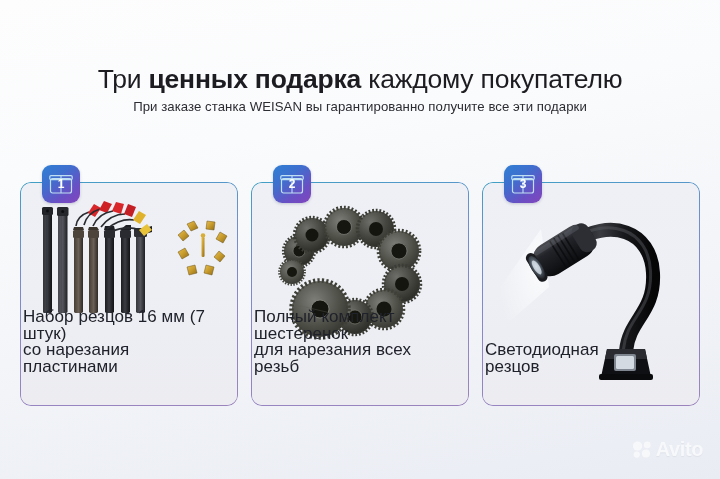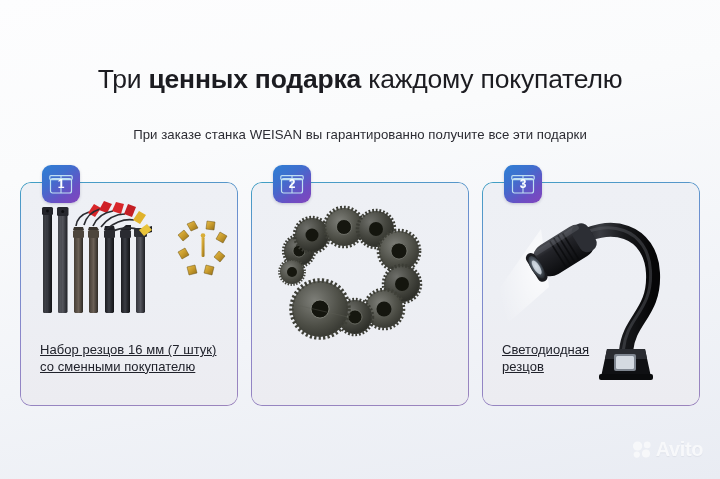--- a/index.html
+++ b/index.html
@@ -36,21 +36,21 @@
     font-size: 26.5px;
     line-height: 34px;
     color: #1c1c21;
     font-weight: 400;
     letter-spacing: -0.2px;
     white-space: nowrap;
   }
   .title b { font-weight: 700; }
 
   .subtitle {
-    margin-top: 30px;
+    margin-top: 2px;
     font-size: 13.2px;
     line-height: 18px;
     color: #2c2c33;
     font-weight: 400;
     letter-spacing: 0.05px;
     white-space: nowrap;
   }
 
   
   .cards {
@@ -129,29 +129,28 @@
     position: absolute;
     top: 16px;
     left: 0;
     width: 100%;
     height: 146px;
   }
 
   
   .caption {
     position: absolute;
-    left: 19px;
+    left: 2px;
     right: 12px;
     bottom: 30px;
-    font-size: 13px;
+    font-size: 17px;
     line-height: 16.5px;
     color: #20222b;
     font-weight: 400;
     letter-spacing: 0.05px;
-    text-decoration: underline;
   }
 
   
   .avito {
     position: absolute;
     right: 17px;
     bottom: 20px;
     display: flex;
     align-items: center;
     gap: 4px;
@@ -267,21 +266,21 @@
               <path d="M157 36 l6 -5 l5 6 l-6 5 z"></path>
             </g>
 
             <rect x="180.5" y="38" width="3" height="20" rx="1.2" fill="url(#gold1)"></rect>
             <circle cx="182" cy="36.5" r="2.3" fill="#d8ad38"></circle>
           </svg>
         </div>
 
         <div class="caption">
           <span>Набор резцов 16 мм (7 штук)</span><br>
-          <span>со сменными покупателю</span>
+          <span>со нарезания пластинами</span>
         </div>
       </div>
 
       <div class="badge">
         <svg width="24" height="22" viewBox="0 0 24 22" xmlns="http://www.w3.org/2000/svg">
           <rect x="1.5" y="5.5" width="21" height="14.5" rx="2" fill="none" stroke="#bfe0f2" stroke-width="1.2"></rect>
           <rect x="0.8" y="2.6" width="22.4" height="4" rx="1.2" fill="none" stroke="#bfe0f2" stroke-width="1.2"></rect>
           <line x1="12" y1="2.6" x2="12" y2="20" stroke="#bfe0f2" stroke-width="1.1"></line>
         </svg>
         <span class="badge-num">1</span>
@@ -367,20 +366,24 @@
                 <circle r="28" fill="url(#gmet2)"></circle>
                 <circle r="28.6" fill="none" stroke="#3f4038" stroke-width="4.4" stroke-dasharray="2.2 2.2"></circle>
                 <circle r="9" fill="#14150e"></circle>
                 <circle r="9" fill="none" stroke="#8a8b83" stroke-width="0.8"></circle>
                 <path d="M-28 -5 L28 8" stroke="#5d5e55" stroke-width="0.8" opacity="0.5"></path>
               </g>
             </g>
           </svg>
         </div>
 
+        <div class="caption">
+          <span>Полный комплект шестеренок</span><br>
+          <span>для нарезания всех резьб</span>
+        </div>
       </div>
 
       <div class="badge">
         <svg width="24" height="22" viewBox="0 0 24 22" xmlns="http://www.w3.org/2000/svg">
           <rect x="1.5" y="5.5" width="21" height="14.5" rx="2" fill="none" stroke="#bfe0f2" stroke-width="1.2"></rect>
           <rect x="0.8" y="2.6" width="22.4" height="4" rx="1.2" fill="none" stroke="#bfe0f2" stroke-width="1.2"></rect>
           <line x1="12" y1="2.6" x2="12" y2="20" stroke="#bfe0f2" stroke-width="1.1"></line>
         </svg>
         <span class="badge-num">2</span>
       </div>

